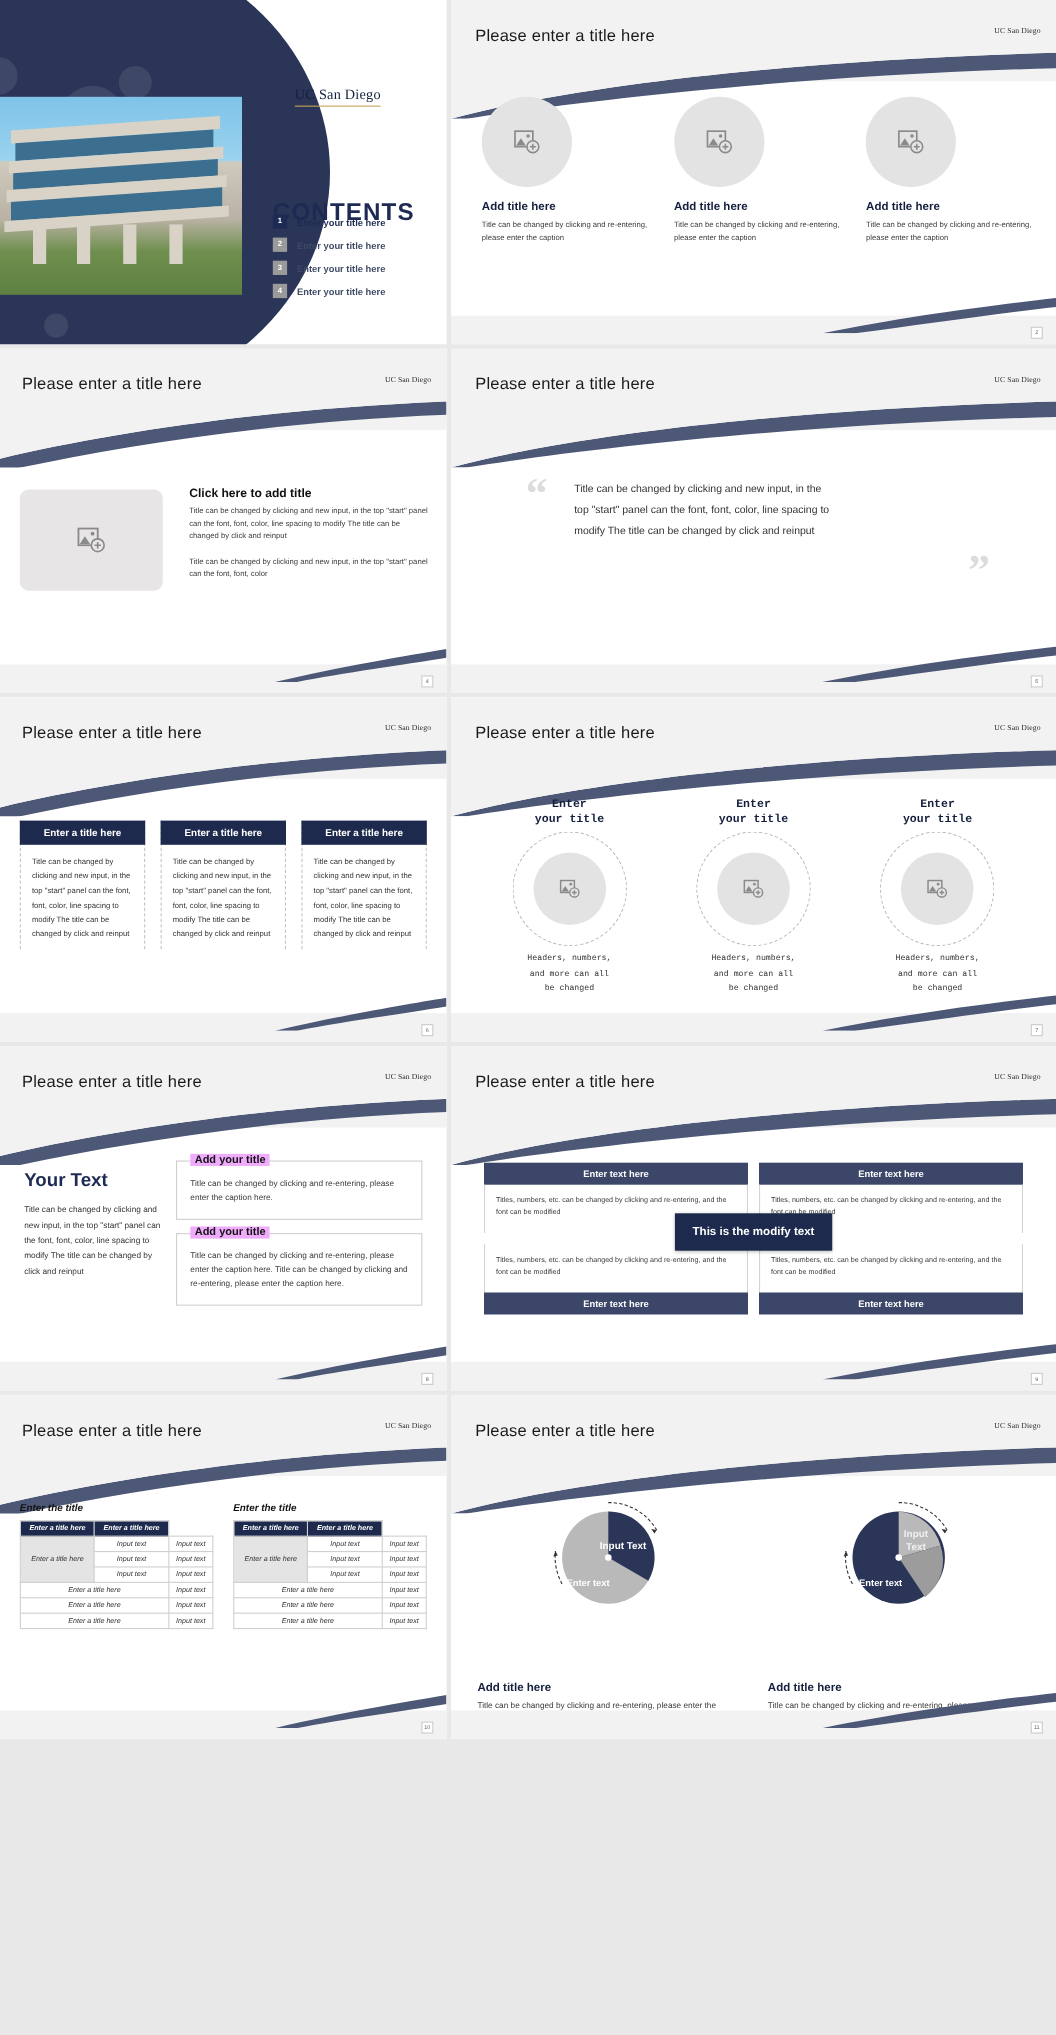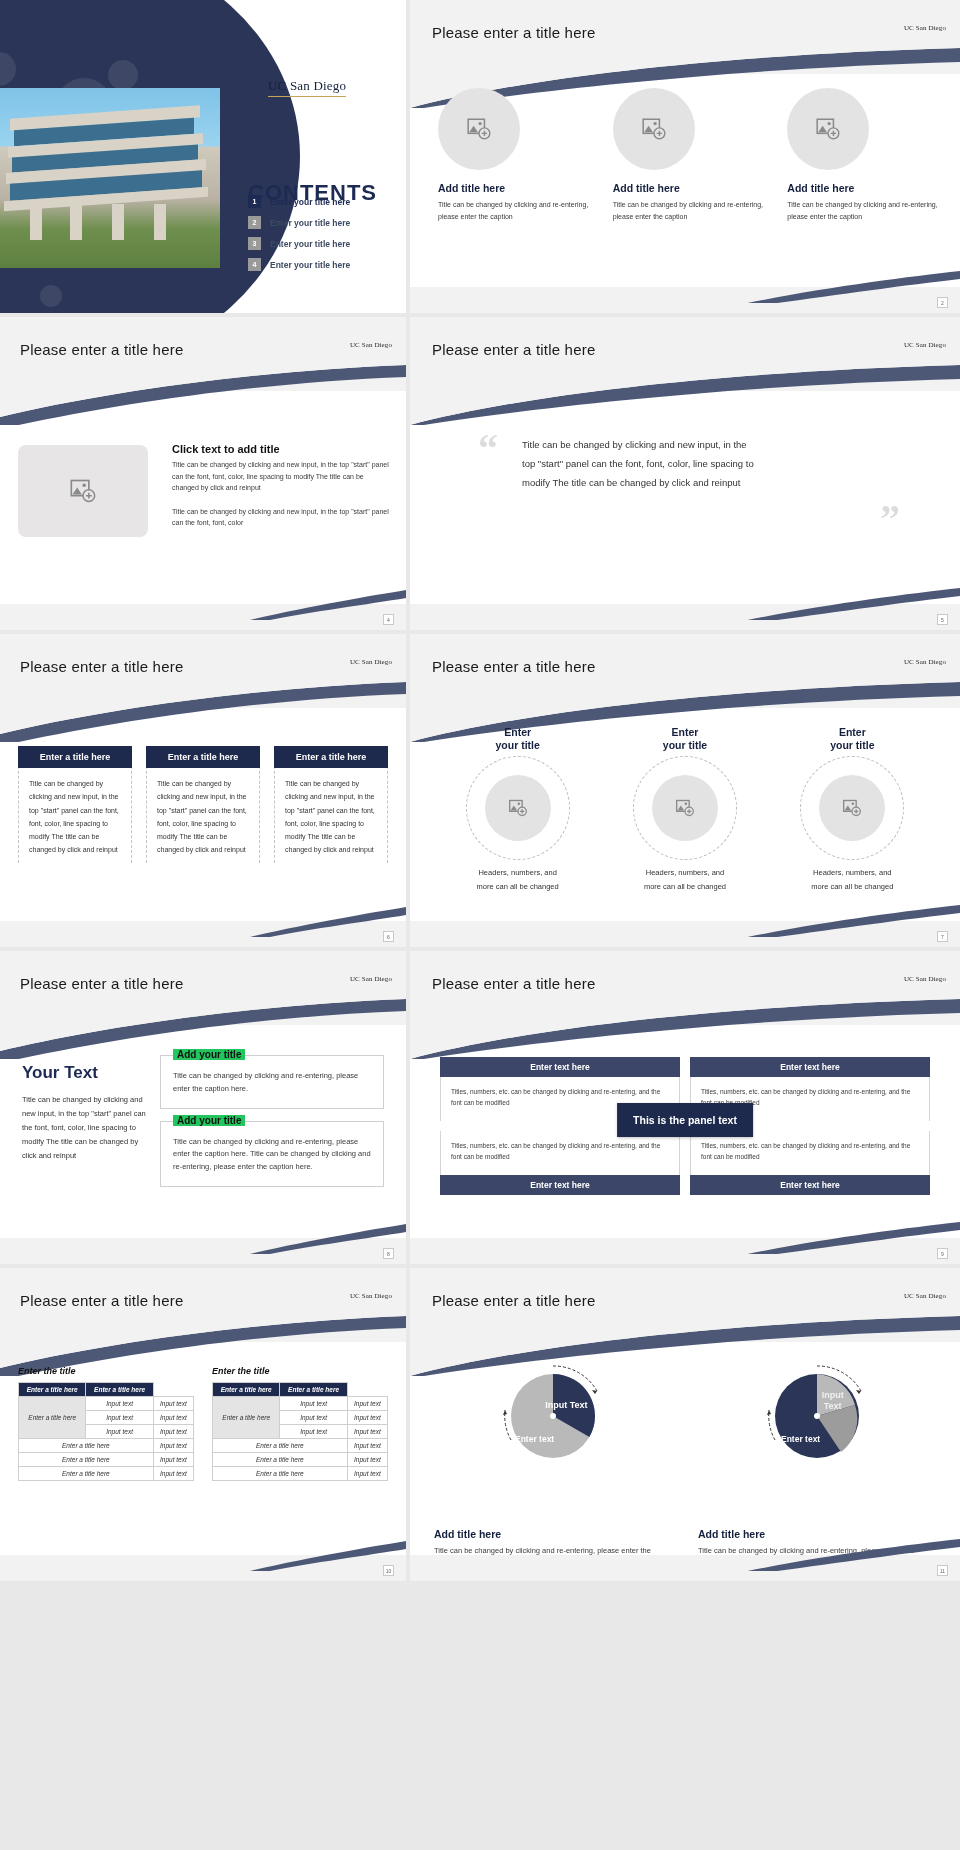--- a/index.html
+++ b/index.html
@@ -118,38 +118,38 @@
   
   .cards3 { position:absolute; left:18px; right:18px; top:112px; display:flex; gap:14px; }
   .card3 { flex:1; border-left:1px dashed #c4c4c4; border-right:1px dashed #c4c4c4; padding-bottom:6px; }
   .card3 .chdr {
     background:#1d2a4d; color:#fff; font-size:9px; font-weight:700;
     text-align:center; padding:6px 0; margin:0 -1px;
   }
   .card3 p { font-size:7px; line-height:1.9; color:#333; padding:9px 10px 0 10px; }
   
   .dc-wrap { position:absolute; left:24px; right:24px; top:92px; display:flex; }
-  .dc { flex:1; text-align:center; position:relative; }
+  .dc { flex:1; text-align:center; position:relative;font-family:Liberation Mono, monospace; }
   .dc h4 { font-size:10.5px; font-weight:700; color:#15203f; line-height:1.25; }
   .dc .ring {
     width:104px; height:104px; border-radius:50%;
     border:1px dashed #bcbcbc; margin:4px auto 0;
     display:flex; align-items:center; justify-content:center;
   }
   .dc .ring .circ { width:66px; height:66px; }
   .dc p { font-size:7.5px; line-height:1.8; color:#333; margin:6px auto 0; width:84px; }
   
   .yt-left { position:absolute; left:22px; top:112px; width:128px; }
   .yt-left h2 { font-size:17px; font-weight:700; color:#1d2a53; margin-bottom:10px; }
   .yt-left p { font-size:7.5px; line-height:1.85; color:#333; }
   .yt-right { position:absolute; left:160px; top:104px; right:22px; }
   .ytbox { border:1px solid #cfcfcf; padding:10px 12px 12px; position:relative; }
   .ytbox + .ytbox { margin-top:12px; }
   .ytbox h4 {
-    position:absolute; left:12px; top:-7px; background:#22c55e; padding:0 4px;
+    position:absolute; left:12px; top:-7px; background:#f0abfc; padding:0 4px;
     font-size:10px; font-weight:700; color:#111;
   }
   .ytbox p { font-size:7.5px; line-height:1.7; color:#3a3a3a; margin-top:4px; }
   
   .quad { position:absolute; left:30px; right:30px; top:106px; display:grid;
           grid-template-columns:1fr 1fr; gap:10px; }
   .qcell { }
   .qbar {
     background:#3b4668; color:#fff; font-size:8.5px; font-weight:700;
     text-align:center; padding:5px 0;
@@ -306,21 +306,21 @@
     <div class="s3-img">
       <svg class="ph-ico" width="28" height="28" viewBox="0 0 24 24">
         <rect x="2" y="3" width="15" height="13" fill="none" stroke="#8a8a8a" stroke-width="1.4"></rect>
         <circle cx="13" cy="7" r="1.5" fill="#8a8a8a"></circle>
         <path d="M3 15 L7 9 L11 15 Z" fill="#8a8a8a"></path>
         <circle cx="17" cy="16" r="5" fill="#e7e5e5" stroke="#8a8a8a" stroke-width="1.3"></circle>
         <path d="M17 13.5v5M14.5 16h5" stroke="#8a8a8a" stroke-width="1.3"></path>
       </svg>
     </div>
     <div class="s3-txt">
-      <h3>Click text to add title</h3>
+      <h3>Click here to add title</h3>
       <p>Title can be changed by clicking and new input, in the top "start" panel can the font, font, color, line spacing to modify The title can be changed by click and reinput</p>
       <p>Title can be changed by clicking and new input, in the top "start" panel can the font, font, color</p>
     </div>
 
     <div class="footband"></div>
     <svg class="footswoosh" viewBox="0 0 406 34" preserveAspectRatio="none">
       <path d="M250,34 C310,20 370,10 406,4 L406,12 C370,18 310,26 270,34 Z" fill="#4d5876"></path>
     </svg>
     <div class="pagenum">4</div>
   </div>
@@ -502,21 +502,21 @@
         </div>
         <div class="qbar">Enter text here</div>
       </div>
       <div class="qcell bot">
         <div class="qbody">
           <p>Titles, numbers, etc. can be changed by clicking and re-entering, and the font can be modified</p>
         </div>
         <div class="qbar">Enter text here</div>
       </div>
     </div>
-    <div class="center-chip">This is the panel text</div>
+    <div class="center-chip">This is the modify text</div>
 
     <div class="footband"></div>
     <svg class="footswoosh" viewBox="0 0 554 34" preserveAspectRatio="none">
       <path d="M340,34 C420,18 500,8 554,2 L554,10 C500,16 430,26 370,34 Z" fill="#4d5876"></path>
     </svg>
     <div class="pagenum">9</div>
   </div>
 
   <div class="slide">
     <div class="hdrband"></div>

